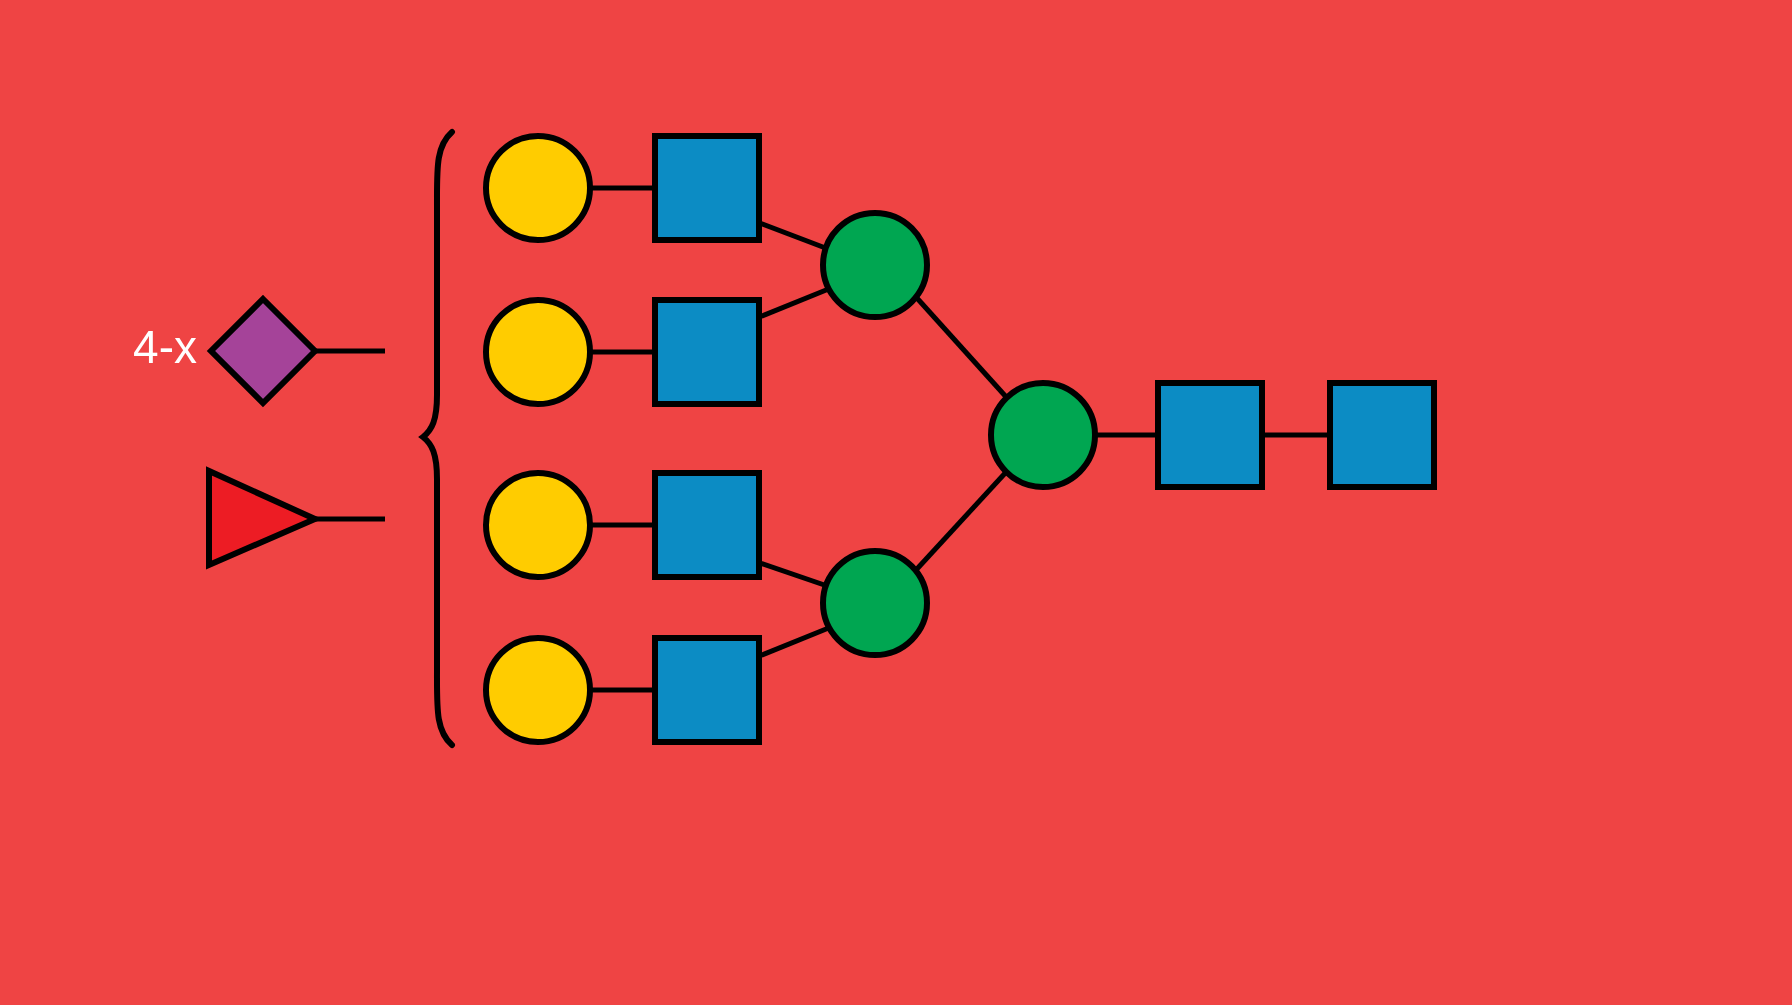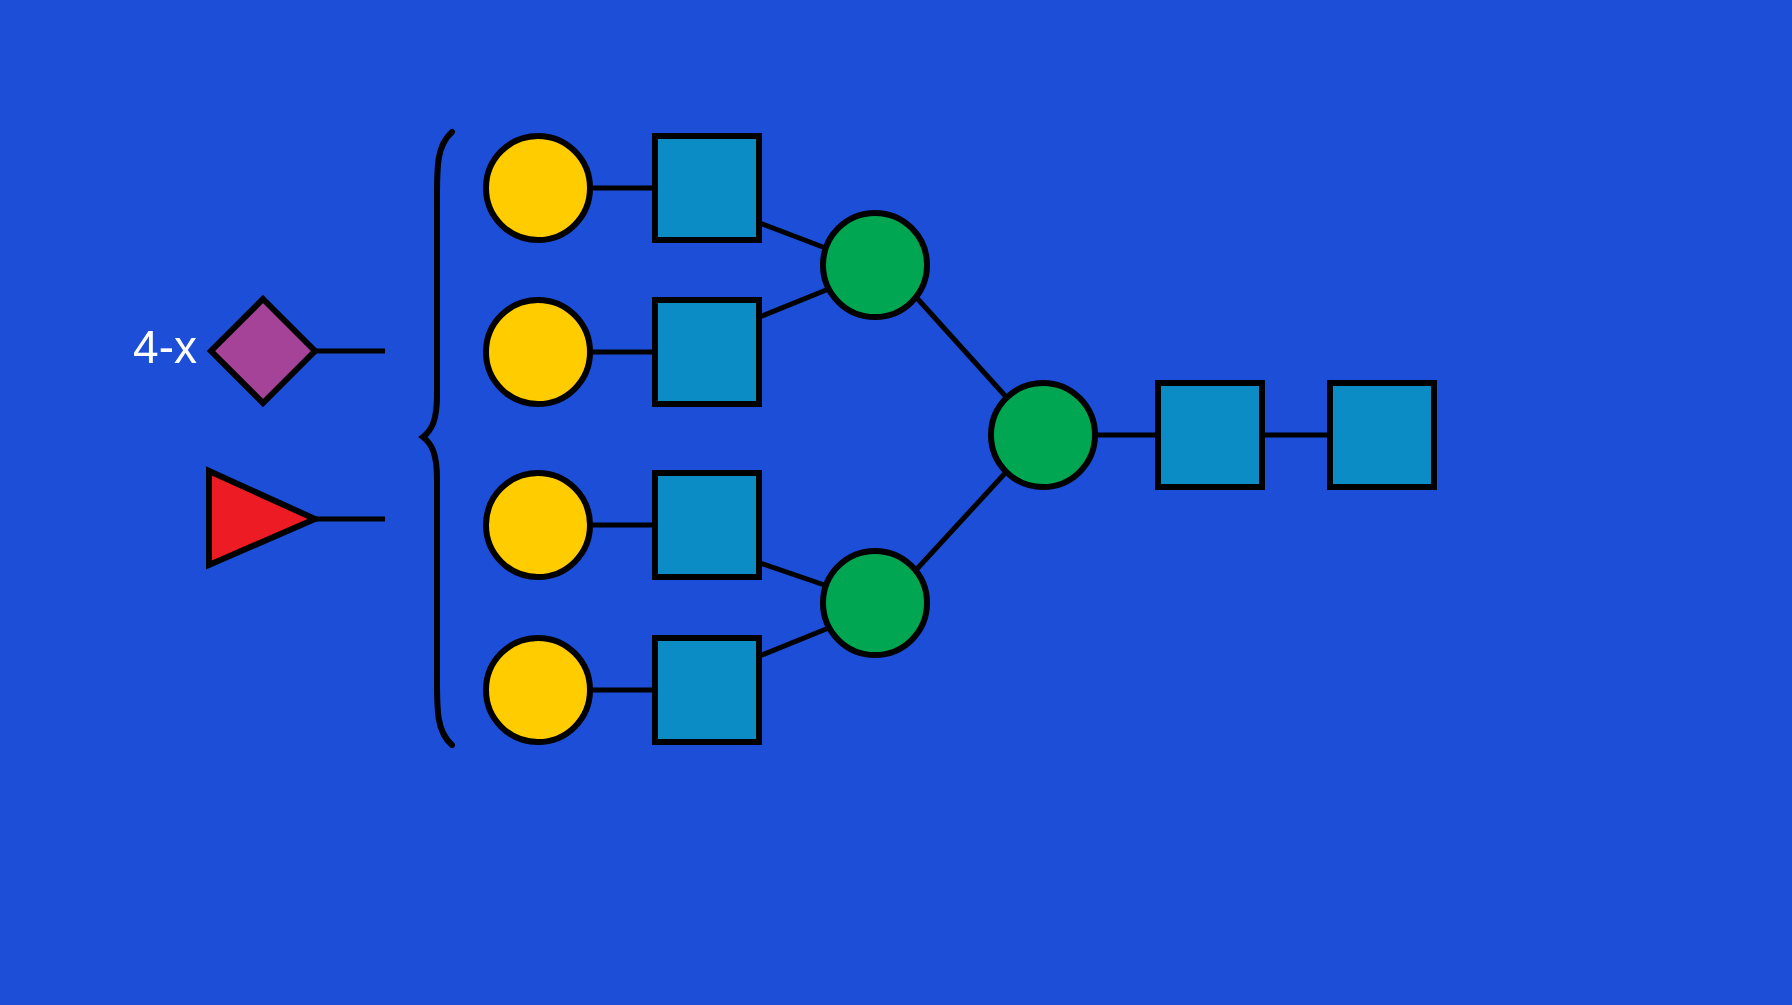--- a/index.html
+++ b/index.html
@@ -16,21 +16,21 @@
     font-size:46px;
     font-weight:400;
     letter-spacing:0px;
     dominant-baseline:middle;
     text-anchor:middle;
   }
 </style>
 </head>
 <body style="background: rgb(0, 0, 0);">
 
-<div id="stage" style="background: #1d4ed8;">
+<div id="stage" style="background: #ef4444;">
   <svg id="glycan-svg" viewBox="0 0 1792 1005" xmlns="http://www.w3.org/2000/svg">
 
     <g id="bonds" stroke="#000000" stroke-width="5" fill="none">
 
       <line x1="310" y1="351" x2="385" y2="351"></line>
       <line x1="312" y1="519" x2="385" y2="519"></line>
 
       <line x1="586" y1="188" x2="660" y2="188"></line>
       <line x1="586" y1="352" x2="660" y2="352"></line>
       <line x1="586" y1="525" x2="660" y2="525"></line>

